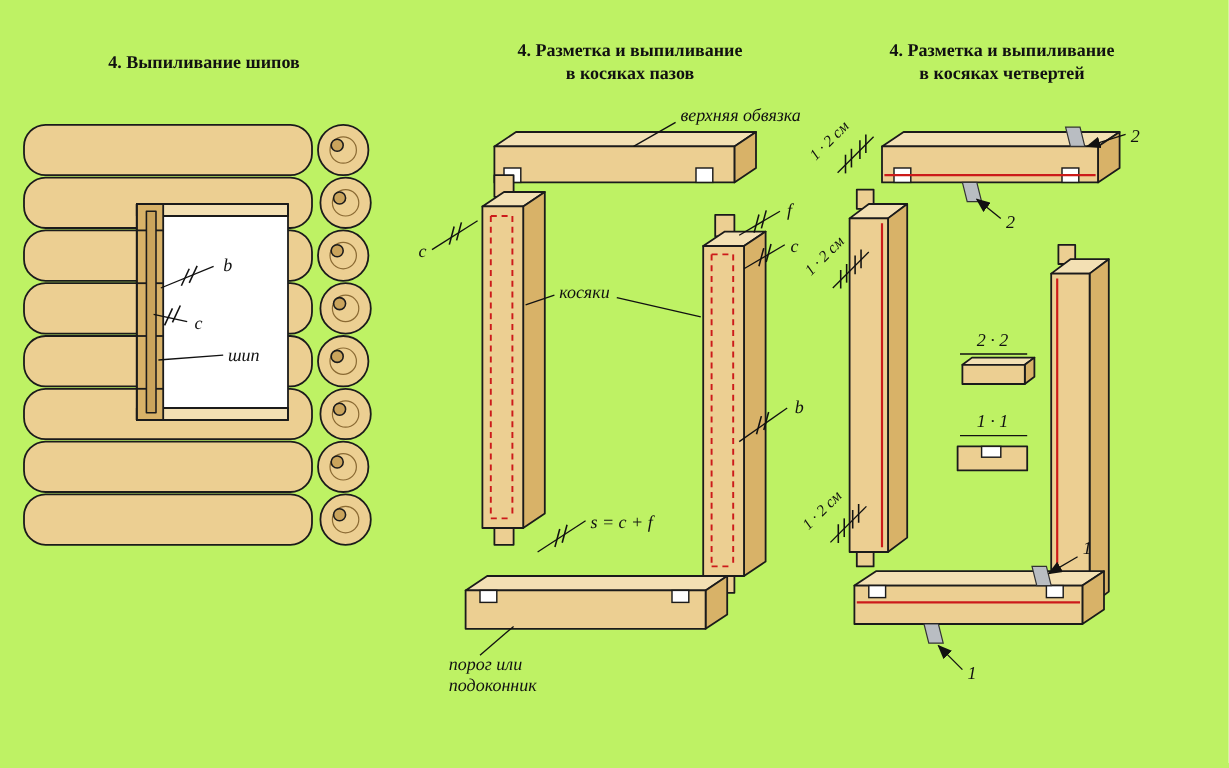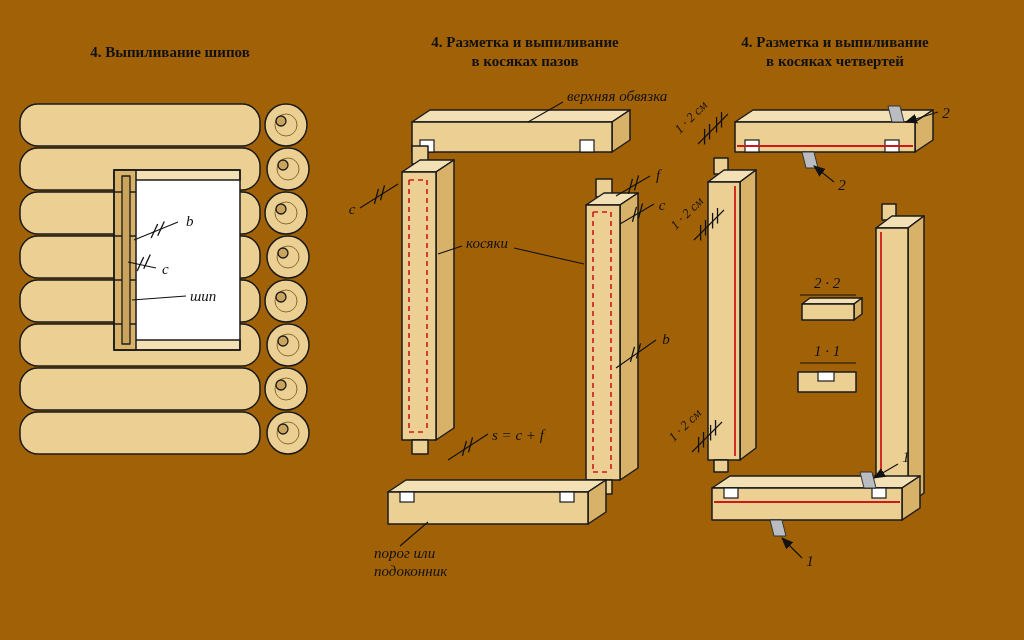--- a/index.html
+++ b/index.html
@@ -1,19 +1,19 @@
 <!DOCTYPE html>
 <html><head>
 <meta charset="utf-8">
 <style>
   html,body { margin:0; padding:0; background:#ffffff; }
   .stage {
     position:relative;
     width:1024px; height:640px;
-    background:#a16207;
+    background:#bef264;
     font-family:"Liberation Serif", serif;
     overflow:hidden;
   }
   svg { display:block; }
   .t-title  { font:bold 15px "Liberation Serif", serif; fill:#111; }
   .t-label  { font:italic 15px "Liberation Serif", serif; fill:#111; }
   .t-small  { font:italic 13px "Liberation Serif", serif; fill:#111; }
   .wood     { fill:#eccf92; stroke:#1b1b1b; stroke-width:1.5; stroke-linejoin:round; }
   .woodtop  { fill:#f3e0b4; stroke:#1b1b1b; stroke-width:1.5; stroke-linejoin:round; }
   .woodside { fill:#d8b268; stroke:#1b1b1b; stroke-width:1.5; stroke-linejoin:round; }

